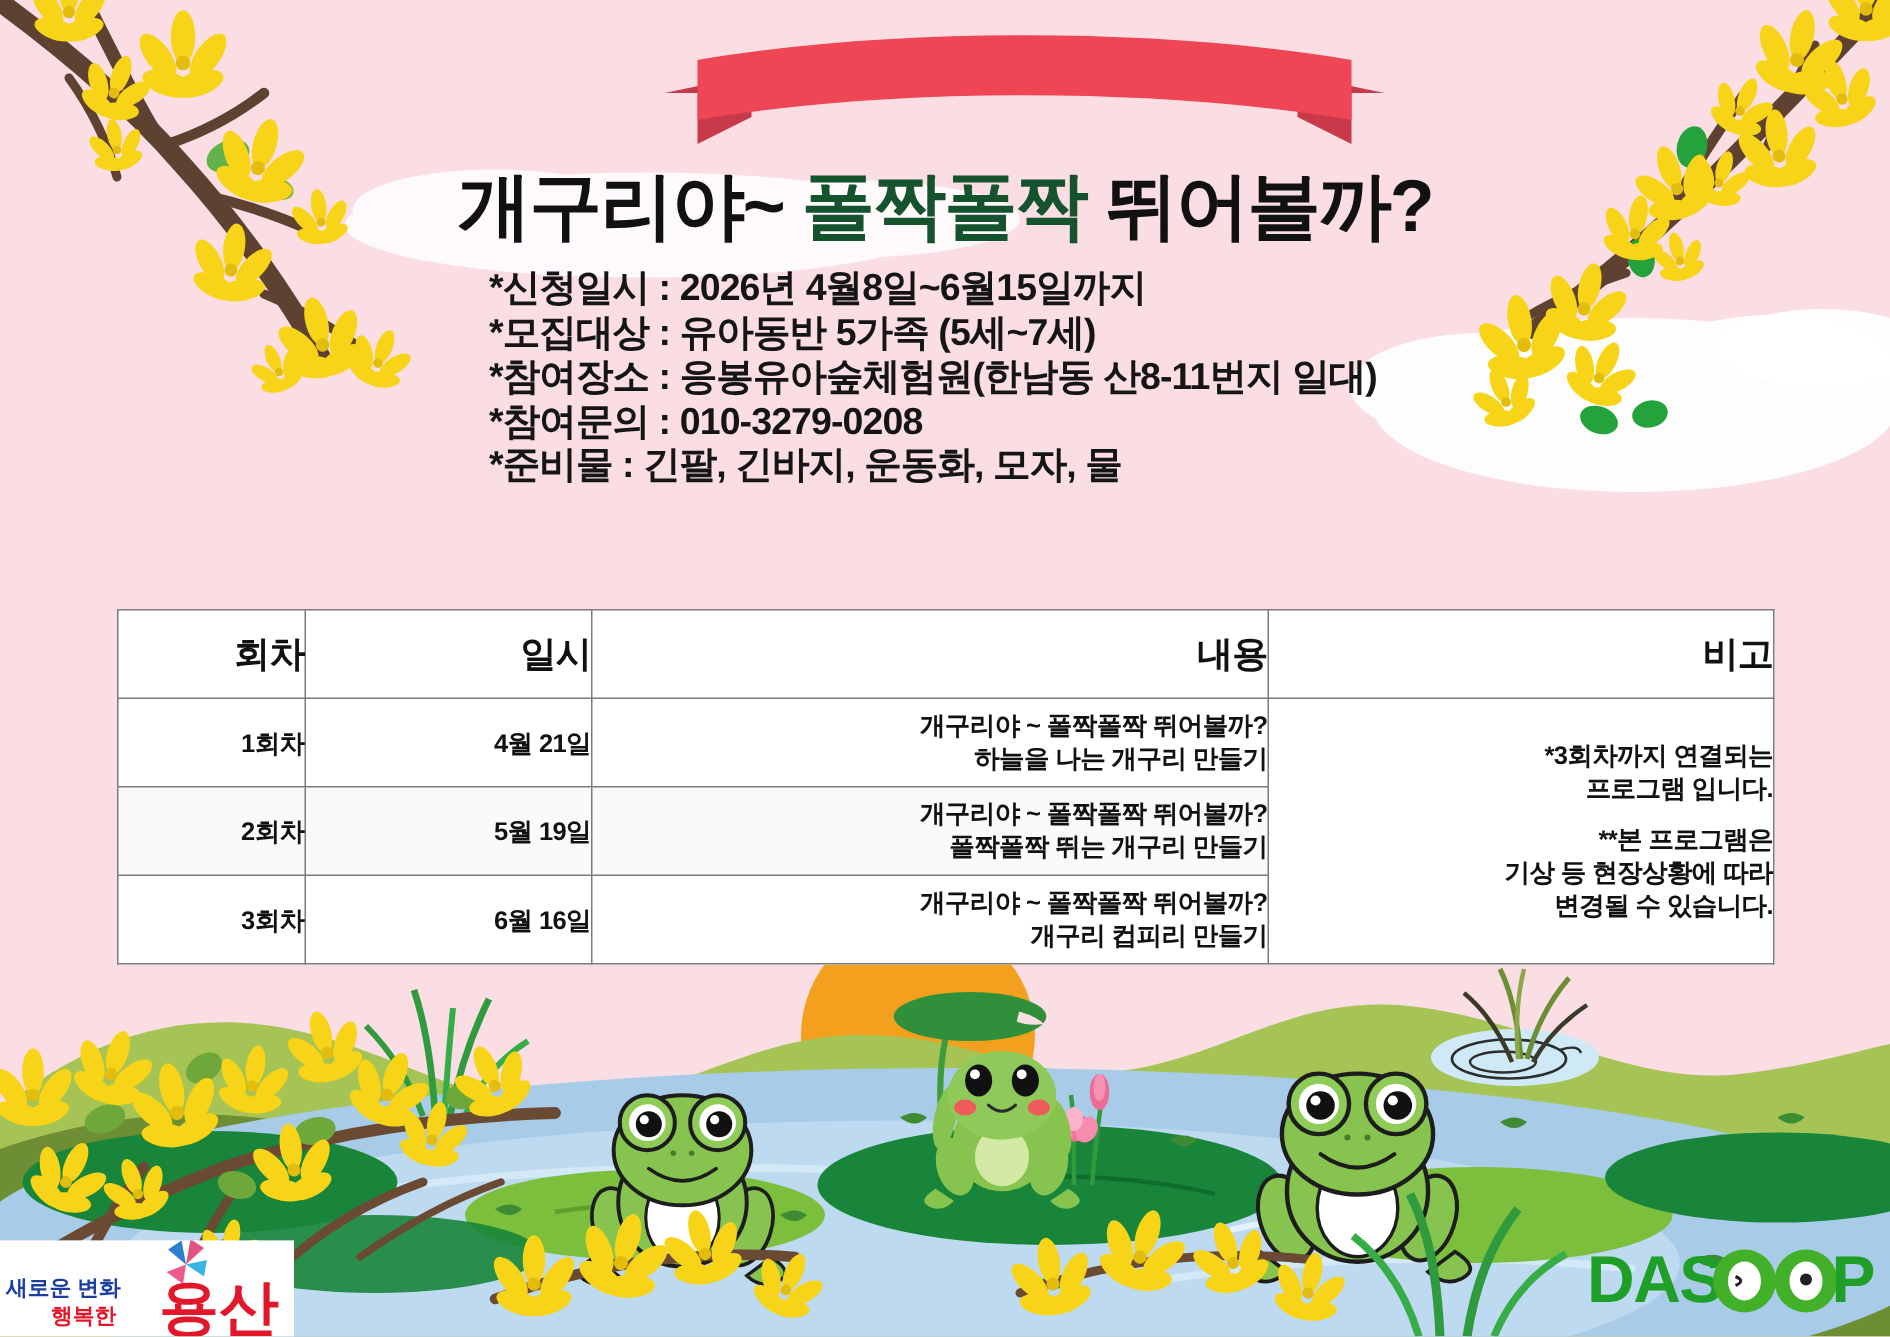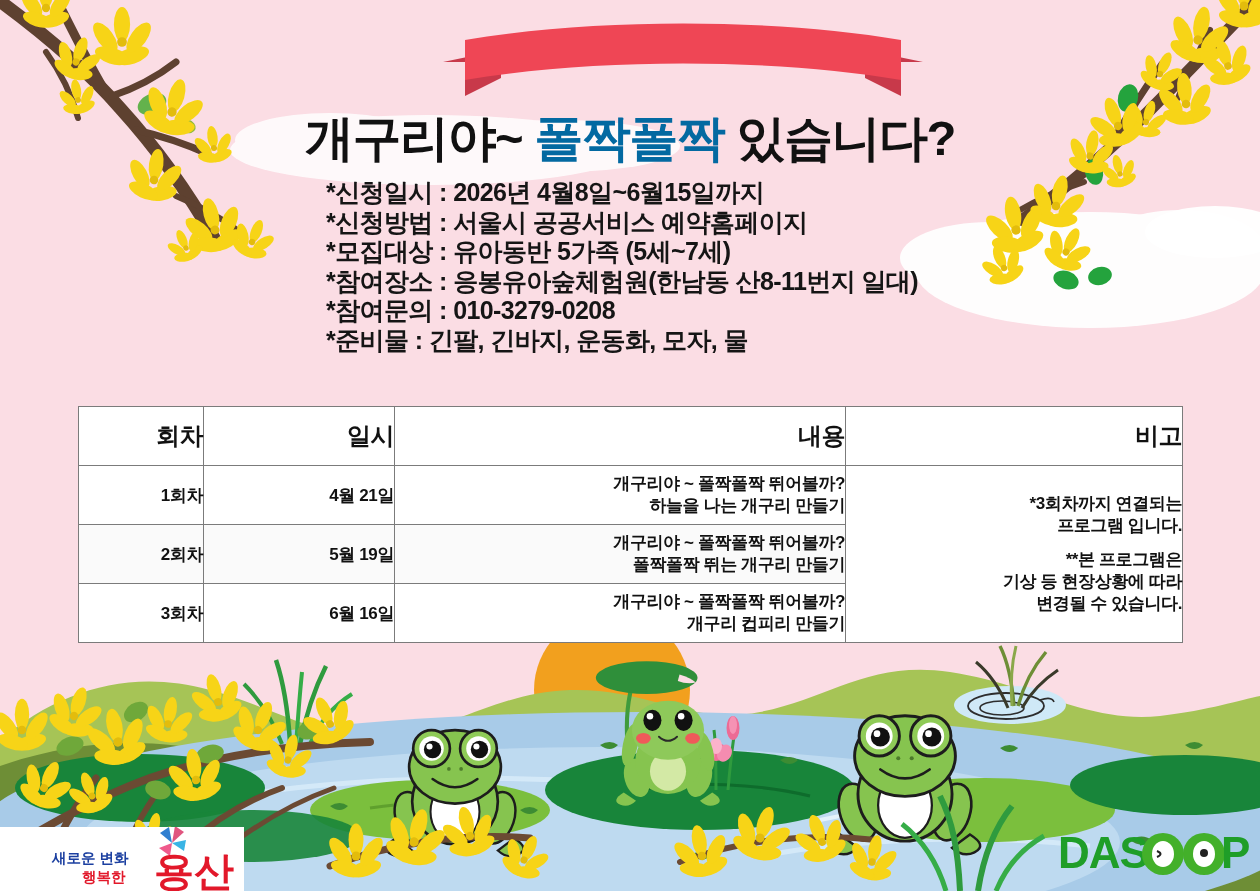--- a/index.html
+++ b/index.html
@@ -47,21 +47,21 @@
     z-index:5;
   }
   #main-title{
     font-size:49px;
     font-weight:bold;
     color:#111111;
     letter-spacing:-1.5px;
     line-height:1.1;
     white-space:nowrap;
   }
-  #main-title .hl{color:#0369a1;}
+  #main-title .hl{color:#14532d;}
 
   
   #info-list{
     position:absolute;
     left:326px; top:178px;
     z-index:5;
   }
   .info-line{
     font-size:25px;
     font-weight:bold;
@@ -115,21 +115,20 @@
   }
   #note-cell .gap{display:block;height:12px;}
 
   
   #yongsan-logo{
     position:absolute;
     left:0px; top:827px;
     width:196px; height:64px;
     background:#ffffff;
     z-index:8;
-    padding-left:48px;
   }
   #dasoop-logo{
     position:absolute;
     left:1058px; top:826px;
     width:200px; height:52px;
     z-index:8;
   }
 </style>
 </head>
 <body>
@@ -510,26 +509,25 @@
 
   <div id="ribbon">
     <svg viewBox="0 0 480 78" width="480" height="78">
       <path d="M0,40 L22,40 L22,74 L58,56 L58,28 Z" fill="#c8394a"></path>
       <path d="M480,40 L458,40 L458,74 L422,56 L422,28 Z" fill="#c8394a"></path>
       <path d="M22,18 C150,-4 330,-4 458,18 L458,58 C330,36 150,36 22,58 Z" fill="#ef4655"></path>
     </svg>
   </div>
 
   <div id="title-block">
-    <div id="main-title"><span>개구리야~ </span><span class="hl">폴짝폴짝</span><span> 있습니다?</span></div>
+    <div id="main-title"><span>개구리야~ </span><span class="hl">폴짝폴짝</span><span> 뛰어볼까?</span></div>
   </div>
 
   <div id="info-list">
     <div class="info-line">*신청일시 : 2026년 4월8일~6월15일까지</div>
-    <div class="info-line">*신청방법 : 서울시 공공서비스 예약홈페이지</div>
     <div class="info-line">*모집대상 : 유아동반 5가족 (5세~7세)</div>
     <div class="info-line">*참여장소 : 응봉유아숲체험원(한남동 산8-11번지 일대)</div>
     <div class="info-line">*참여문의 : 010-3279-0208</div>
     <div class="info-line">*준비물 : 긴팔, 긴바지, 운동화, 모자, 물</div>
   </div>
 
   <table id="schedule-table">
     <thead>
       <tr>
         <th class="col-no">회차</th>

